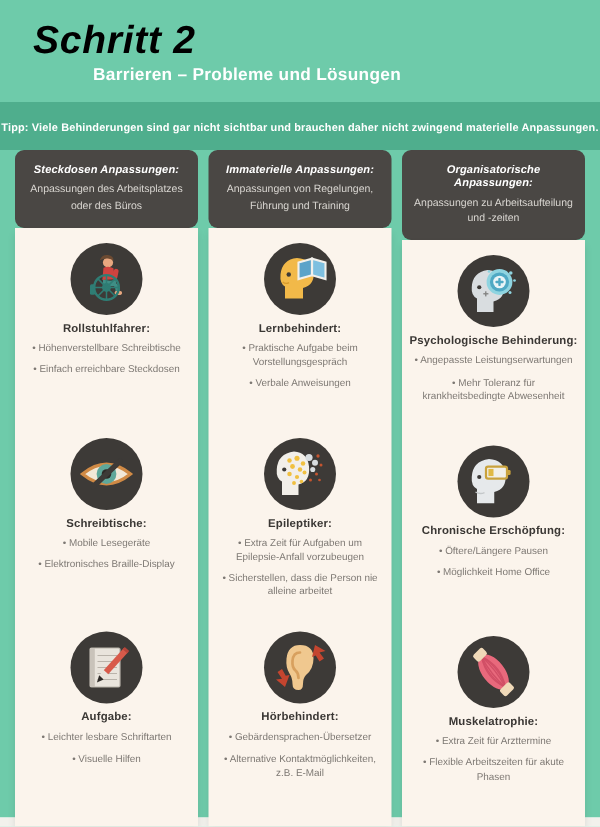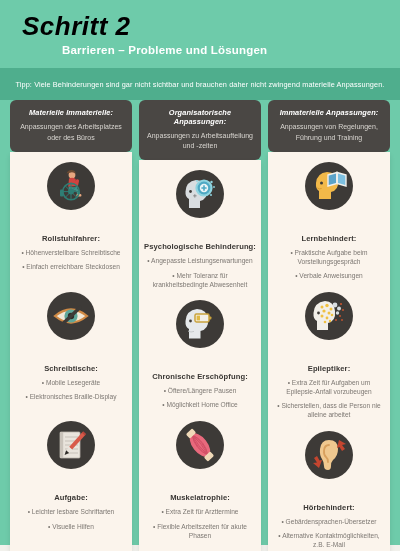--- a/index.html
+++ b/index.html
@@ -51,21 +51,21 @@
     left: 0; top: 68px;
     width: 400px;
     height: 32px;
     background: #4fae8d;
     display: flex;
     align-items: center;
     justify-content: center;
   }
   .tip-text {
     font-size: 7.3px;
-    font-weight: normal;
+    font-weight: bold;
     color: #ffffff;
     letter-spacing: 0.1px;
   }
   
   .body-band {
     position: absolute;
     left: 0; top: 100px;
     width: 400px;
     height: 445px;
     background: #6ecbaa;
@@ -144,21 +144,21 @@
     display: flex;
     align-items: center;
     justify-content: center;
     flex: none;
   }
   .item-title {
     font-size: 7.6px;
     font-weight: bold;
     color: #3a3734;
     text-align: center;
-    margin-top: 24px;
+    margin-top: 4px;
     margin-bottom: 5px;
     letter-spacing: 0.1px;
   }
   .bullets {
     list-style: none;
     margin: 0;
     padding: 0;
     width: 100%;
   }
   .bullet {
@@ -187,21 +187,21 @@
     <div class="tip-text">Tipp: Viele Behinderungen sind gar nicht sichtbar und brauchen daher nicht zwingend materielle Anpassungen.</div>
   </div>
 
   <div class="body-band"></div>
   <div class="bottom-strip"></div>
 
   <div class="columns">
 
     <div class="column">
       <div class="col-header">
-        <div class="col-header-title">Materielle Immaterielle:</div>
+        <div class="col-header-title">Steckdosen Anpassungen:</div>
         <div class="col-header-sub">Anpassungen des Arbeitsplatzes oder des Büros</div>
       </div>
       <div class="col-body">
 
         <div class="item">
           <div class="icon-circle">
             <svg width="40" height="40" viewBox="0 0 40 40">
               <circle cx="21" cy="9" r="3.4" fill="#e8a77f"></circle>
               <path d="M15.5 7.5 Q17 3.5 21 4 Q25 4.5 24.6 8 Q23 6 20 6.4 Q17 6.8 15.5 7.5Z" fill="#6b4a32"></path>
               <path d="M18 12.5 q3.5-1.6 6.6 0.4 l1.2 7.2 -8.6 0.6 z" fill="#d0433f"></path>
@@ -268,104 +268,20 @@
             <li class="bullet">Leichter lesbare Schriftarten</li>
             <li class="bullet">Visuelle Hilfen</li>
           </ul>
         </div>
 
       </div>
     </div>
 
     <div class="column">
       <div class="col-header">
-        <div class="col-header-title">Organisatorische Anpassungen:</div>
-        <div class="col-header-sub">Anpassungen zu Arbeitsaufteilung und -zeiten</div>
-      </div>
-      <div class="col-body">
-
-        <div class="item">
-          <div class="icon-circle">
-            <svg width="40" height="40" viewBox="0 0 40 40">
-              <path d="M16 6 Q6 7.5 5.5 17.5 Q5 23 9 25 L9 34 L20 34 L20 27 Q28 25 27 15.5 Q26 6.5 16 6Z" fill="#d9dde0"></path>
-              <circle cx="10.5" cy="17.5" r="1.4" fill="#3d3a37"></circle>
-              <circle cx="24" cy="14" r="8.6" fill="#8fd4e0"></circle>
-              <circle cx="24" cy="14" r="6.4" fill="#4fa9c4"></circle>
-              <circle cx="24" cy="14" r="4.2" fill="#e9f4f7"></circle>
-              <g fill="#4fa9c4">
-                <rect x="23.2" y="11.3" width="1.6" height="5.4" rx="0.5"></rect>
-                <rect x="21.3" y="13.2" width="5.4" height="1.6" rx="0.5"></rect>
-              </g>
-              <g fill="#8fd4e0">
-                <circle cx="31.5" cy="8" r="1.2"></circle>
-                  <circle cx="34" cy="13" r="0.9"></circle>
-                <circle cx="31" cy="21" r="1"></circle>
-                  <circle cx="17" cy="7" r="0.9"></circle>
-              </g>
-              <g fill="#3d3a37" opacity="0.55">
-                <rect x="14.4" y="20.2" width="0.9" height="3.4"></rect>
-                <rect x="13.2" y="21.4" width="3.4" height="0.9"></rect>
-              </g>
-            </svg>
-          </div>
-          <div class="item-title">Psychologische Behinderung:</div>
-          <ul class="bullets">
-            <li class="bullet">Angepasste Leistungserwartungen</li>
-            <li class="bullet">Mehr Toleranz für krankheitsbedingte Abwesenheit</li>
-          </ul>
-        </div>
-
-        <div class="item">
-          <div class="icon-circle">
-            <svg width="40" height="40" viewBox="0 0 40 40">
-              <path d="M17 5 Q6 6.5 5.5 17 Q5 23 9 25 L9 34.5 L20.5 34.5 L20.5 27 Q29 25 28 15 Q27 5.5 17 5Z" fill="#e6e9eb"></path>
-              <circle cx="10.5" cy="17" r="1.4" fill="#3d3a37"></circle>
-              <rect x="15" y="10" width="14" height="8" rx="1.4" fill="#f2f0e8" stroke="#c9a23c" stroke-width="1.5"></rect>
-              <rect x="29" y="12.4" width="2.4" height="3.2" rx="0.8" fill="#c9a23c"></rect>
-              <rect x="16.6" y="11.6" width="3.4" height="4.8" fill="#e0b943"></rect>
-              <path d="M8 27 q3 1.8 6 0.4" stroke="#c4c8ca" stroke-width="0.9" fill="none"></path>
-            </svg>
-          </div>
-          <div class="item-title">Chronische Erschöpfung:</div>
-          <ul class="bullets">
-            <li class="bullet">Öftere/Längere Pausen</li>
-            <li class="bullet">Möglichkeit Home Office</li>
-          </ul>
-        </div>
-
-        <div class="item">
-          <div class="icon-circle">
-            <svg width="40" height="40" viewBox="0 0 40 40">
-              <g transform="rotate(-38 20 20)">
-                <ellipse cx="20" cy="20" rx="7.4" ry="13.6" fill="#e8697c"></ellipse>
-                <g stroke="#d14f66" stroke-width="0.9" fill="none">
-                  <path d="M20 7 q-5 13 0 26"></path>
-                  <path d="M20 7 q5 13 0 26"></path>
-                  <path d="M20 7 q-2.5 13 0 26"></path>
-                  <path d="M20 7 q2.5 13 0 26"></path>
-                  <path d="M20 7 q-6.6 13 0 26"></path>
-                  <path d="M20 7 q6.6 13 0 26"></path>
-                </g>
-                <rect x="15.6" y="2.4" width="8.8" height="6" rx="1.6" fill="#f0d9b8" transform="rotate(-6 20 5.4)"></rect>
-                <rect x="15.6" y="31.6" width="8.8" height="6" rx="1.6" fill="#f0d9b8" transform="rotate(-6 20 34.6)"></rect>
-              </g>
-            </svg>
-          </div>
-          <div class="item-title">Muskelatrophie:</div>
-          <ul class="bullets">
-            <li class="bullet">Extra Zeit für Arzttermine</li>
-            <li class="bullet">Flexible Arbeitszeiten für akute Phasen</li>
-          </ul>
-        </div>
-
-      </div>
-    </div>
-
-    <div class="column">
-      <div class="col-header">
         <div class="col-header-title">Immaterielle Anpassungen:</div>
         <div class="col-header-sub">Anpassungen von Regelungen, Führung und Training</div>
       </div>
       <div class="col-body">
 
         <div class="item">
           <div class="icon-circle">
             <svg width="40" height="40" viewBox="0 0 40 40">
               <path d="M18 6 Q8 7 7 17 Q6.4 23 10 25 L10 33 L22 33 L22 26 Q30 24 29 15 Q28 6.5 18 6Z" fill="#f2b949"></path>
               <circle cx="12.5" cy="17" r="1.5" fill="#3d3a37"></circle>
@@ -436,14 +352,98 @@
           <div class="item-title">Hörbehindert:</div>
           <ul class="bullets">
             <li class="bullet">Gebärdensprachen-Übersetzer</li>
             <li class="bullet">Alternative Kontaktmöglichkeiten, z.B. E-Mail</li>
           </ul>
         </div>
 
       </div>
     </div>
 
+    <div class="column">
+      <div class="col-header">
+        <div class="col-header-title">Organisatorische Anpassungen:</div>
+        <div class="col-header-sub">Anpassungen zu Arbeitsaufteilung und -zeiten</div>
+      </div>
+      <div class="col-body">
+
+        <div class="item">
+          <div class="icon-circle">
+            <svg width="40" height="40" viewBox="0 0 40 40">
+              <path d="M16 6 Q6 7.5 5.5 17.5 Q5 23 9 25 L9 34 L20 34 L20 27 Q28 25 27 15.5 Q26 6.5 16 6Z" fill="#d9dde0"></path>
+              <circle cx="10.5" cy="17.5" r="1.4" fill="#3d3a37"></circle>
+              <circle cx="24" cy="14" r="8.6" fill="#8fd4e0"></circle>
+              <circle cx="24" cy="14" r="6.4" fill="#4fa9c4"></circle>
+              <circle cx="24" cy="14" r="4.2" fill="#e9f4f7"></circle>
+              <g fill="#4fa9c4">
+                <rect x="23.2" y="11.3" width="1.6" height="5.4" rx="0.5"></rect>
+                <rect x="21.3" y="13.2" width="5.4" height="1.6" rx="0.5"></rect>
+              </g>
+              <g fill="#8fd4e0">
+                <circle cx="31.5" cy="8" r="1.2"></circle>
+                  <circle cx="34" cy="13" r="0.9"></circle>
+                <circle cx="31" cy="21" r="1"></circle>
+                  <circle cx="17" cy="7" r="0.9"></circle>
+              </g>
+              <g fill="#3d3a37" opacity="0.55">
+                <rect x="14.4" y="20.2" width="0.9" height="3.4"></rect>
+                <rect x="13.2" y="21.4" width="3.4" height="0.9"></rect>
+              </g>
+            </svg>
+          </div>
+          <div class="item-title">Psychologische Behinderung:</div>
+          <ul class="bullets">
+            <li class="bullet">Angepasste Leistungserwartungen</li>
+            <li class="bullet">Mehr Toleranz für krankheitsbedingte Abwesenheit</li>
+          </ul>
+        </div>
+
+        <div class="item">
+          <div class="icon-circle">
+            <svg width="40" height="40" viewBox="0 0 40 40">
+              <path d="M17 5 Q6 6.5 5.5 17 Q5 23 9 25 L9 34.5 L20.5 34.5 L20.5 27 Q29 25 28 15 Q27 5.5 17 5Z" fill="#e6e9eb"></path>
+              <circle cx="10.5" cy="17" r="1.4" fill="#3d3a37"></circle>
+              <rect x="15" y="10" width="14" height="8" rx="1.4" fill="#f2f0e8" stroke="#c9a23c" stroke-width="1.5"></rect>
+              <rect x="29" y="12.4" width="2.4" height="3.2" rx="0.8" fill="#c9a23c"></rect>
+              <rect x="16.6" y="11.6" width="3.4" height="4.8" fill="#e0b943"></rect>
+              <path d="M8 27 q3 1.8 6 0.4" stroke="#c4c8ca" stroke-width="0.9" fill="none"></path>
+            </svg>
+          </div>
+          <div class="item-title">Chronische Erschöpfung:</div>
+          <ul class="bullets">
+            <li class="bullet">Öftere/Längere Pausen</li>
+            <li class="bullet">Möglichkeit Home Office</li>
+          </ul>
+        </div>
+
+        <div class="item">
+          <div class="icon-circle">
+            <svg width="40" height="40" viewBox="0 0 40 40">
+              <g transform="rotate(-38 20 20)">
+                <ellipse cx="20" cy="20" rx="7.4" ry="13.6" fill="#e8697c"></ellipse>
+                <g stroke="#d14f66" stroke-width="0.9" fill="none">
+                  <path d="M20 7 q-5 13 0 26"></path>
+                  <path d="M20 7 q5 13 0 26"></path>
+                  <path d="M20 7 q-2.5 13 0 26"></path>
+                  <path d="M20 7 q2.5 13 0 26"></path>
+                  <path d="M20 7 q-6.6 13 0 26"></path>
+                  <path d="M20 7 q6.6 13 0 26"></path>
+                </g>
+                <rect x="15.6" y="2.4" width="8.8" height="6" rx="1.6" fill="#f0d9b8" transform="rotate(-6 20 5.4)"></rect>
+                <rect x="15.6" y="31.6" width="8.8" height="6" rx="1.6" fill="#f0d9b8" transform="rotate(-6 20 34.6)"></rect>
+              </g>
+            </svg>
+          </div>
+          <div class="item-title">Muskelatrophie:</div>
+          <ul class="bullets">
+            <li class="bullet">Extra Zeit für Arzttermine</li>
+            <li class="bullet">Flexible Arbeitszeiten für akute Phasen</li>
+          </ul>
+        </div>
+
+      </div>
+    </div>
+
   </div>
 </div>
 
 </body></html>

